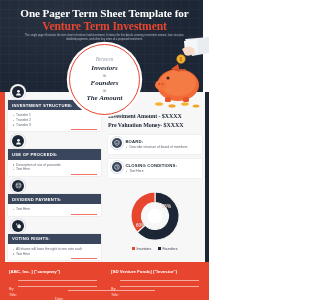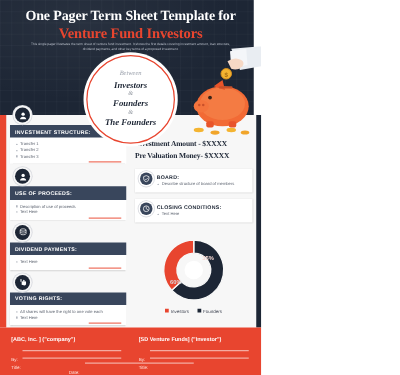--- a/index.html
+++ b/index.html
@@ -135,21 +135,21 @@
   .date-row{ position:absolute; left:55px; bottom:8px; width:100px; height:6px; }
   .date-rule{ position:absolute; left:13px; right:0; bottom:1.4px; height:.5px; background:rgba(255,255,255,.55); }
 </style>
 </head>
 <body>
 
 <div class="page">
 
   <div class="header">
     <div class="title1">One Pager Term Sheet Template for</div>
-    <div class="title2">Venture Fund Investors</div>
+    <div class="title2">Venture Term Investment</div>
     <div class="subtitle">This single pager illustrates the term sheet of venture fund investment. It shows the first details covering investment amount, loan structure, dividend payments, and other key terms of a proposed investment.</div>
   </div>
 
   <div class="piggy-wrap">
     <svg width="58" height="72" viewBox="0 0 58 72">
 
       <path d="M34 2 L58 0 L58 16 L41 19 Z" fill="#e9edf2"></path>
       <path d="M33 4 L46 2 L47 15 L34 17 Z" fill="#f4f6f9"></path>
       <path d="M31 12 q6 -4 11 -1 q3 2 1 5 q-4 4 -9 2 Z" fill="#f6d9c6"></path>
 
@@ -178,21 +178,21 @@
       <ellipse cx="45" cy="69" rx="3.4" ry="1.6" fill="#f1a52a"></ellipse>
     </svg>
   </div>
 
   <div class="circle-badge">
     <div class="cb-between">Between</div>
     <div class="cb-main">Investors</div>
     <div class="cb-amp">&amp;</div>
     <div class="cb-main">Founders</div>
     <div class="cb-amp">&amp;</div>
-    <div class="cb-main">The Founders</div>
+    <div class="cb-main">The Amount</div>
   </div>
 
   <div class="body-bg"></div>
   <div class="left-rail"></div>
   <div class="right-rail"></div>
 
   <div class="left-col">
 
     <div class="sec">
       <div class="sec-icon">

